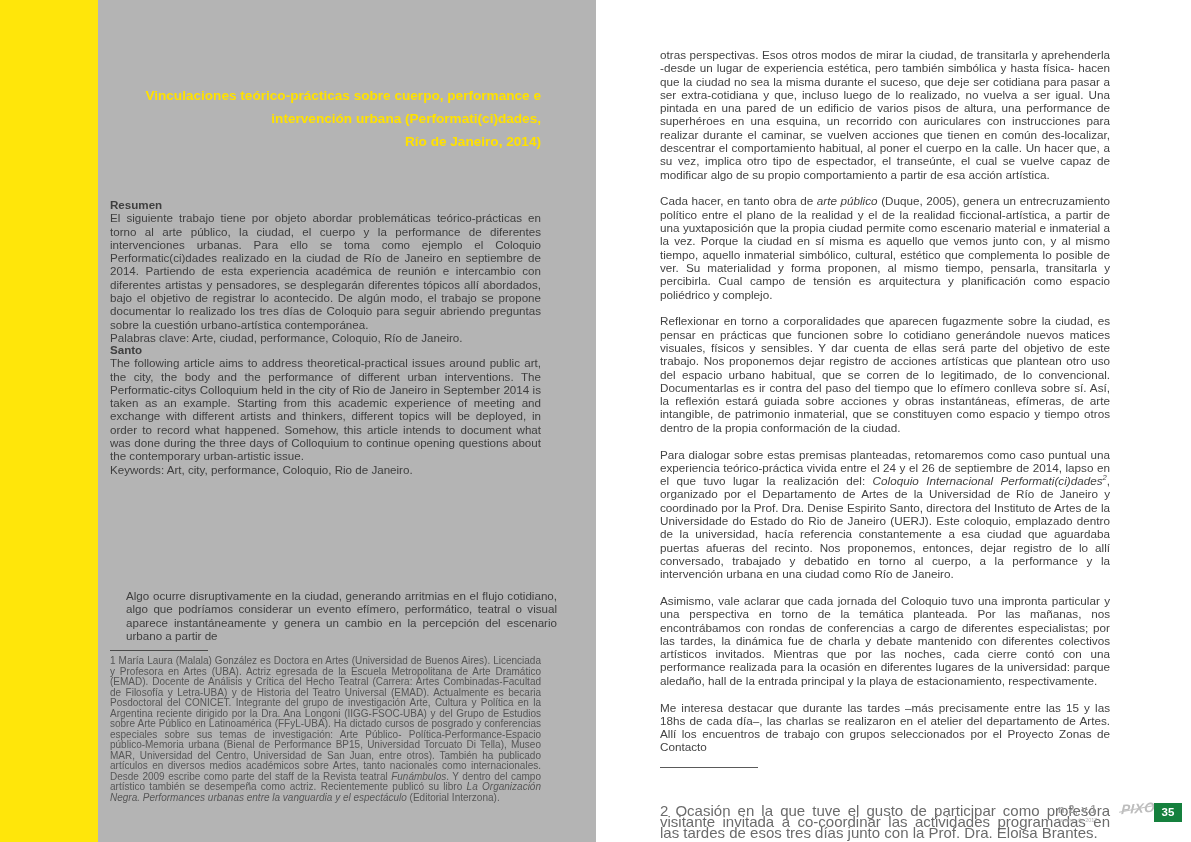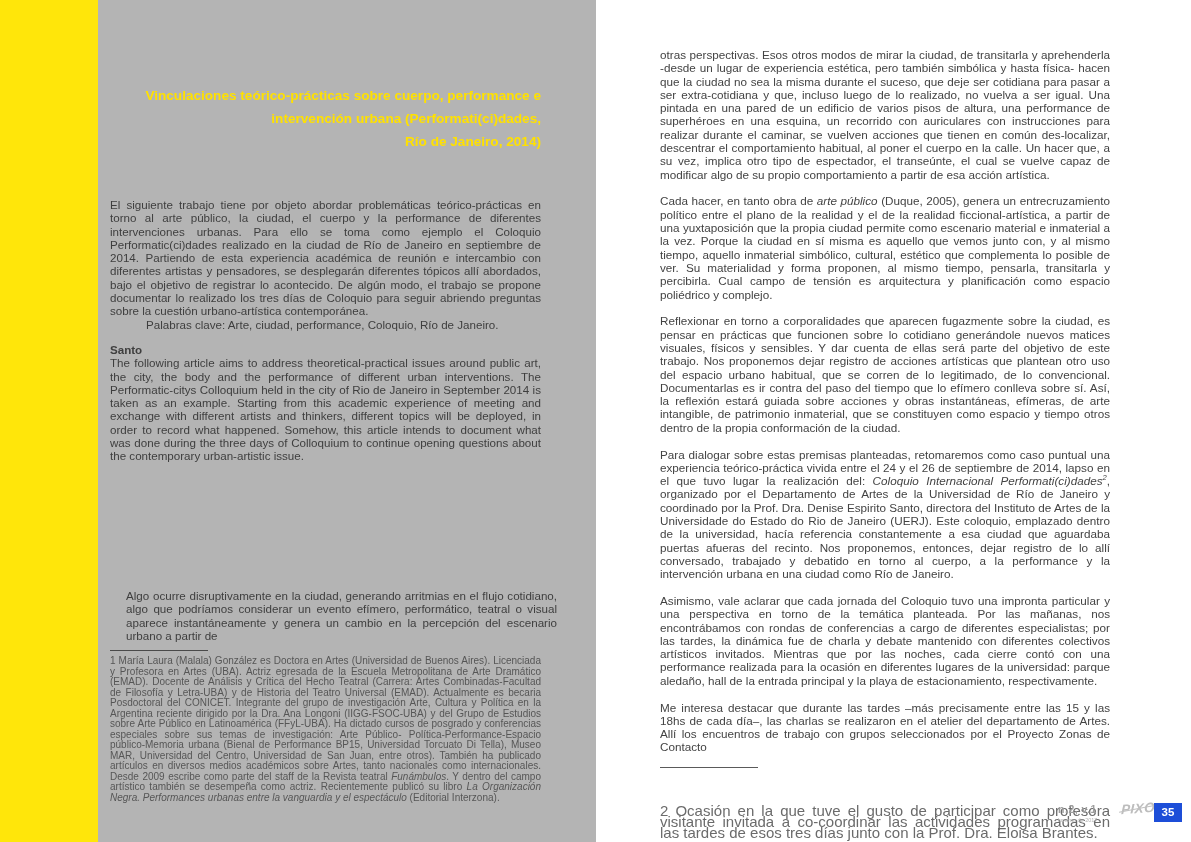--- a/index.html
+++ b/index.html
@@ -17,21 +17,21 @@
   .subtitle{position:absolute; top:84px; left:0; width:100%; text-align:right;
     font-size:13.6px; font-weight:bold; color:#FFE100; line-height:23px;}
   .author{position:absolute; top:141px; left:0; width:100%; text-align:right;
     font-size:15px; font-weight:bold; font-style:italic; color:#ffffff;}
   .author sup{font-size:9px;}
 
   .abstract{position:absolute; left:0; width:431px; color:#3e3e3e;
     font-size:11.6px; line-height:13.3px;}
   .abstract .sec-heading{font-weight:bold; margin:0;}
   .abstract p{margin:0; text-align:justify;}
-  .abstract .kw{text-align:left;margin-left:36px;}
+  .abstract .kw{text-align:left;}
   .abstract-es{top:198px;}
   .abstract-en{top:343px;}
 
   .intro{position:absolute; top:573px; left:0; width:431px; margin:16px;
     color:#3e3e3e; font-size:11.6px; line-height:13.3px; text-align:justify;}
 
   .fn-rule{position:absolute; left:0; width:98px; border-top:1.6px solid #4a4a4a; height:0;}
   .fn-rule-left{top:650px;}
   .footnote{position:absolute; margin:0; text-align:justify;}
   .footnote-1{top:656px; left:0; width:431px; color:#565656; font-size:10px; line-height:10.5px;}
@@ -47,41 +47,43 @@
 
   
   .issue-block{position:absolute; left:1040px; top:803px; width:75px; text-align:center; line-height:10px;}
   .issue-number{font-size:10.5px; font-weight:600; color:#9e9e9e; letter-spacing:0.5px;}
   .issue-season{font-size:5.5px; color:#b2b2b2; display:block; margin-top:1px;}
   .pixo-logo{position:absolute; left:1121px; top:801px; font-size:13.5px; font-style:italic;
     font-weight:bold; color:#bdbdbd; transform:rotate(-4deg) skewX(-6deg); letter-spacing:0.5px;}
   .pixo-logo::after{content:''; position:absolute; left:-2px; right:-2px; top:46%; height:1.2px;
     background:#c0c0c0; transform:rotate(-7deg);}
   .page-num-box{position:absolute; left:1154px; top:803px; width:28px; height:19px;
-    background:#1d4ed8; color:#ffffff; font-weight:bold; font-size:11.5px;
+    background:#15803d; color:#ffffff; font-weight:bold; font-size:11.5px;
     text-align:center; line-height:19px;}
 </style>
 </head>
 <body>
 
 <div class="page">
   <div class="yellow-bar"></div>
   <div class="gray-panel"></div>
 
   <div class="left-col">
     <div class="subtitle">Vinculaciones teórico-prácticas sobre cuerpo, performance e<br>intervención urbana (Performati(ci)dades,<br>Río de Janeiro, 2014)</div>
 
     <section class="abstract abstract-es">
+      <p class="sec-heading">Resumen</p>
       <p>El siguiente trabajo tiene por objeto abordar problemáticas teórico-prácticas en torno al arte público, la ciudad, el cuerpo y la performance de diferentes intervenciones urbanas. Para ello se toma como ejemplo el Coloquio Performatic(ci)dades realizado en la ciudad de Río de Janeiro en septiembre de 2014. Partiendo de esta experiencia académica de reunión e intercambio con diferentes artistas y pensadores, se desplegarán diferentes tópicos allí abordados, bajo el objetivo de registrar lo acontecido. De algún modo, el trabajo se propone documentar lo realizado los tres días de Coloquio para seguir abriendo preguntas sobre la cuestión urbano-artística contemporánea.</p>
       <p class="kw">Palabras clave: Arte, ciudad, performance, Coloquio, Río de Janeiro.</p>
     </section>
 
     <section class="abstract abstract-en">
       <p class="sec-heading">Santo</p>
       <p>The following article aims to address theoretical-practical issues around public art, the city, the body and the performance of different urban interventions. The Performatic-citys Colloquium held in the city of Rio de Janeiro in September 2014 is taken as an example. Starting from this academic experience of meeting and exchange with different artists and thinkers, different topics will be deployed, in order to record what happened. Somehow, this article intends to document what was done during the three days of Colloquium to continue opening questions about the contemporary urban-artistic issue.</p>
+      <p class="kw">Keywords: Art, city, performance, Coloquio, Rio de Janeiro.</p>
     </section>
 
     <p class="intro">Algo ocurre disruptivamente en la ciudad, generando arritmias en el flujo cotidiano, algo que podríamos considerar un evento efímero, performático, teatral o visual aparece instantáneamente y genera un cambio en la percepción del escenario urbano a partir de</p>
 
     <div class="fn-rule fn-rule-left"></div>
     <p class="footnote footnote-1">1 María Laura (Malala) González es Doctora en Artes (Universidad de Buenos Aires). Licenciada y Profesora en Artes (UBA). Actriz egresada de la Escuela Metropolitana de Arte Dramático (EMAD). Docente de Análisis y Crítica del Hecho Teatral (Carrera: Artes Combinadas-Facultad de Filosofía y Letra-UBA) y de Historia del Teatro Universal (EMAD). Actualmente es becaria Posdoctoral del CONICET. Integrante del grupo de investigación Arte, Cultura y Política en la Argentina reciente dirigido por la Dra. Ana Longoni (IIGG-FSOC-UBA) y del Grupo de Estudios sobre Arte Público en Latinoamérica (FFyL-UBA). Ha dictado cursos de posgrado y conferencias especiales sobre sus temas de investigación: Arte Público- Política-Performance-Espacio público-Memoria urbana (Bienal de Performance BP15, Universidad Torcuato Di Tella), Museo MAR, Universidad del Centro, Universidad de San Juan, entre otros). También ha publicado artículos en diversos medios académicos sobre Artes, tanto nacionales como internacionales. Desde 2009 escribe como parte del staff de la Revista teatral <i>Funámbulos</i>. Y dentro del campo artístico también se desempeña como actriz. Recientemente publicó su libro <i>La Organización Negra. Performances urbanas entre la vanguardia y el espectáculo</i> (Editorial Interzona).</p>
   </div>
 
   <div class="right-col">
     <div class="body-paras">

